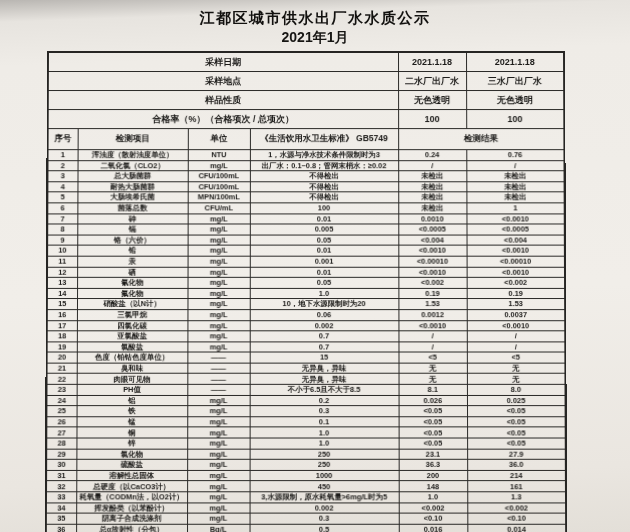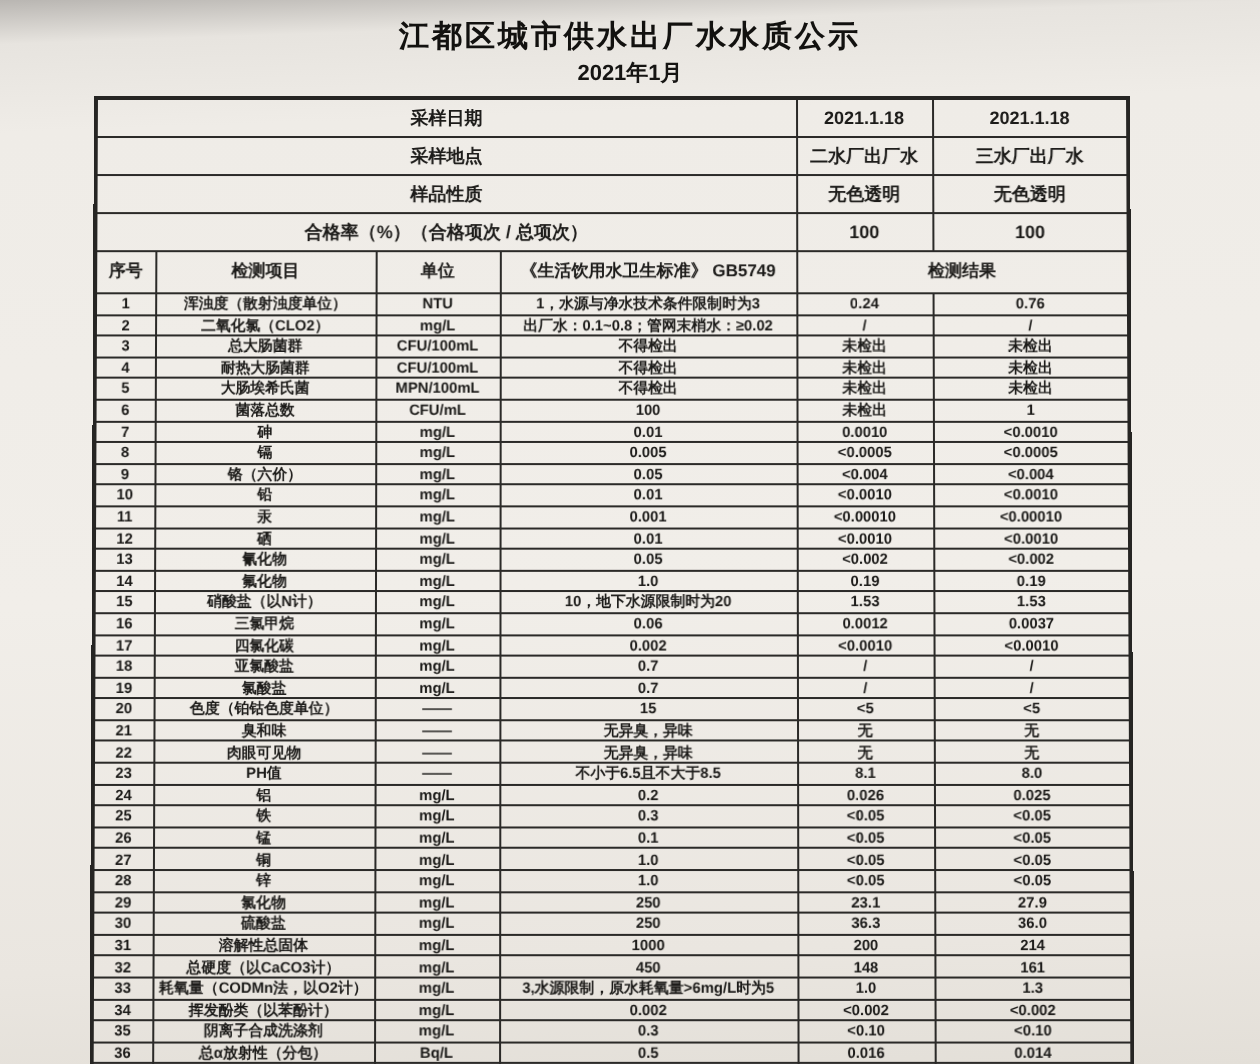--- a/index.html
+++ b/index.html
@@ -7,21 +7,21 @@
     width:630px;height:532px;overflow:hidden;
     font-family:"Liberation Sans","DejaVu Sans",sans-serif;
     background:linear-gradient(178deg,#b9b6b2 0%,#e7e4df 4%,#efece7 12%,#f1eee9 55%,#eae6e0 88%,#e3dfd8 100%);
     color:#161513;
   }
   .sheet{position:relative;width:630px;height:532px;}
   .title{
     text-align:center;padding-top:9px;font-size:15px;font-weight:bold;
     letter-spacing:1.5px;color:#12110f;
   }
-  .subtitle{text-align:center;font-size:11px;font-weight:bold;margin-top:1px;}
+  .subtitle{text-align:center;font-size:14px;font-weight:bold;margin-top:1px;}
   table.wq{
     border-collapse:collapse;table-layout:fixed;
     width:516px;margin:4px 0 0 47px;
     transform:perspective(1200px) rotateX(1.2deg);
     transform-origin:top center;
   }
   table.wq td{
     border:1px solid #2b2a28;
     padding:0 1px;overflow:hidden;white-space:nowrap;
     text-align:center;vertical-align:middle;

